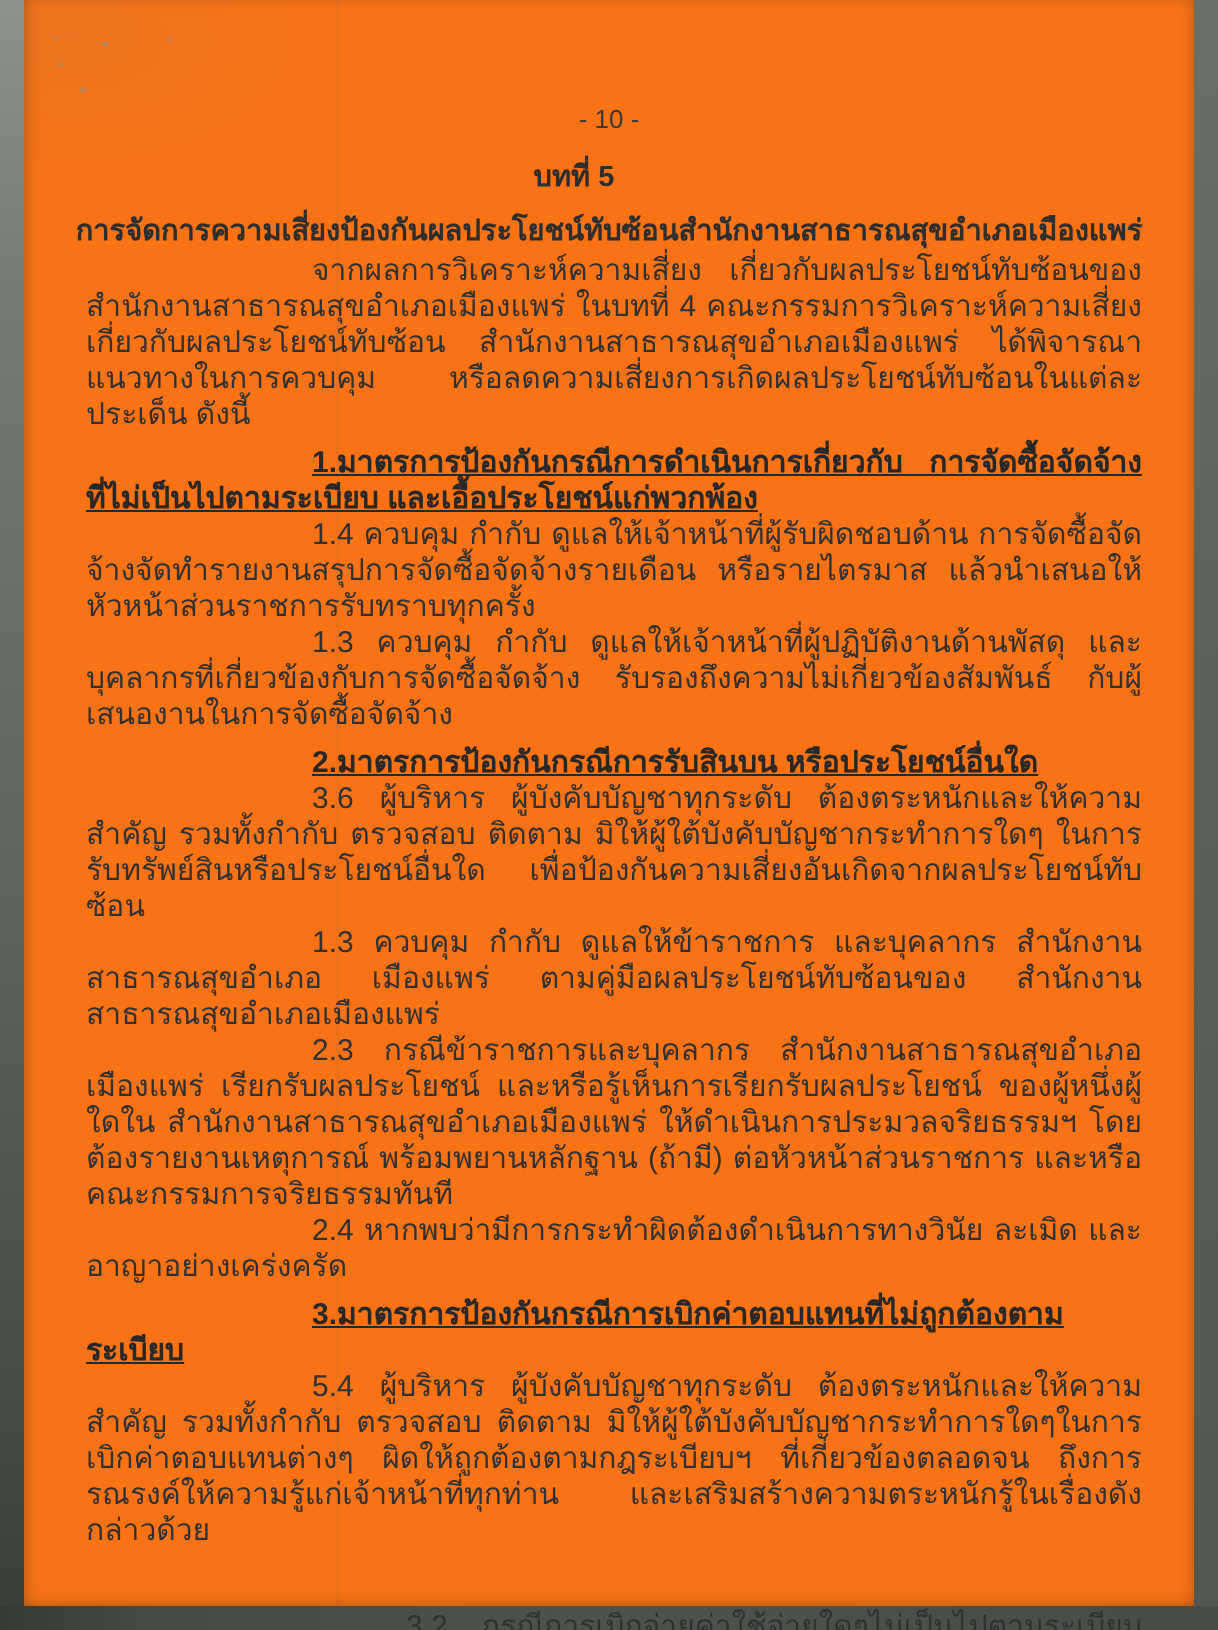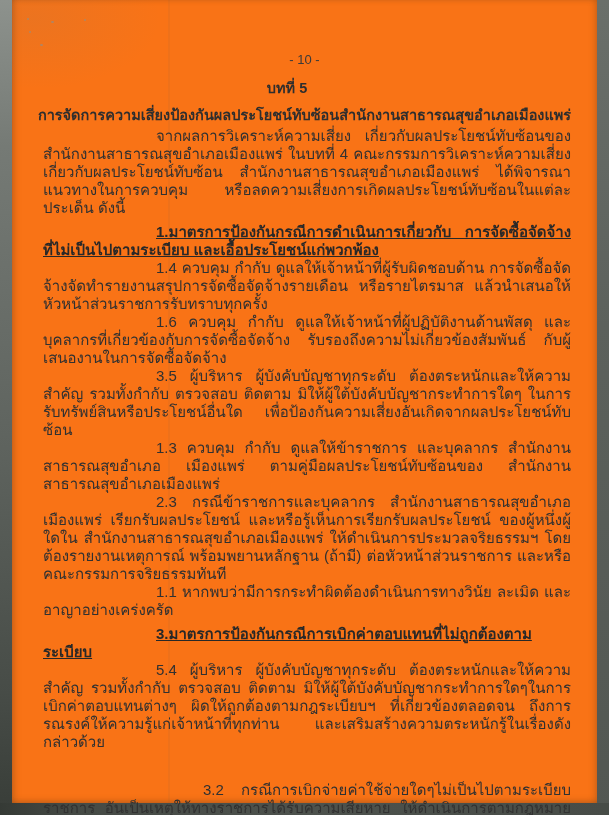--- a/index.html
+++ b/index.html
@@ -85,23 +85,24 @@
     <div class="speck" style="left:28px; top:44px; width:3px; height:2px;"></div>
 
     <div class="pagenum">- 10 -</div>
     <div class="chapter">บทที่ 5</div>
     <div class="doc-title">การจัดการความเสี่ยงป้องกันผลประโยชน์ทับซ้อนสำนักงานสาธารณสุขอำเภอเมืองแพร่</div>
 
     <div class="content">
       <div class="para">จากผลการวิเคราะห์ความเสี่ยง เกี่ยวกับผลประโยชน์ทับซ้อนของ สำนักงานสาธารณสุขอำเภอเมืองแพร่ ในบทที่ 4 คณะกรรมการวิเคราะห์ความเสี่ยง เกี่ยวกับผลประโยชน์ทับซ้อน สำนักงานสาธารณสุขอำเภอเมืองแพร่ ได้พิจารณาแนวทางในการควบคุม หรือลดความเสี่ยงการเกิดผลประโยชน์ทับซ้อนในแต่ละประเด็น ดังนี้</div>
       <div class="para bold m-sec">1.มาตรการป้องกันกรณีการดำเนินการเกี่ยวกับ การจัดซื้อจัดจ้างที่ไม่เป็นไปตามระเบียบ และเอื้อประโยชน์แก่พวกพ้อง</div>
       <div class="para">1.4 ควบคุม กำกับ ดูแลให้เจ้าหน้าที่ผู้รับผิดชอบด้าน การจัดซื้อจัดจ้างจัดทำรายงานสรุปการจัดซื้อจัดจ้างรายเดือน หรือรายไตรมาส แล้วนำเสนอให้หัวหน้าส่วนราชการรับทราบทุกครั้ง</div>
-      <div class="para">1.6 ควบคุม กำกับ ดูแลให้เจ้าหน้าที่ผู้ปฏิบัติงานด้านพัสดุ และบุคลากรที่เกี่ยวข้องกับการจัดซื้อจัดจ้าง รับรองถึงความไม่เกี่ยวข้องสัมพันธ์ กับผู้เสนองานในการจัดซื้อจัดจ้าง</div>
-      <div class="para">3.5 ผู้บริหาร ผู้บังคับบัญชาทุกระดับ ต้องตระหนักและให้ความสำคัญ รวมทั้งกำกับ ตรวจสอบ ติดตาม มิให้ผู้ใต้บังคับบัญชากระทำการใดๆ ในการรับทรัพย์สินหรือประโยชน์อื่นใด เพื่อป้องกันความเสี่ยงอันเกิดจากผลประโยชน์ทับซ้อน</div>
+      <div class="para">1.3 ควบคุม กำกับ ดูแลให้เจ้าหน้าที่ผู้ปฏิบัติงานด้านพัสดุ และบุคลากรที่เกี่ยวข้องกับการจัดซื้อจัดจ้าง รับรองถึงความไม่เกี่ยวข้องสัมพันธ์ กับผู้เสนองานในการจัดซื้อจัดจ้าง</div>
+      <div class="para bold m-sec">2.มาตรการป้องกันกรณีการรับสินบน หรือประโยชน์อื่นใด</div>
+      <div class="para">3.6 ผู้บริหาร ผู้บังคับบัญชาทุกระดับ ต้องตระหนักและให้ความสำคัญ รวมทั้งกำกับ ตรวจสอบ ติดตาม มิให้ผู้ใต้บังคับบัญชากระทำการใดๆ ในการรับทรัพย์สินหรือประโยชน์อื่นใด เพื่อป้องกันความเสี่ยงอันเกิดจากผลประโยชน์ทับซ้อน</div>
       <div class="para">1.3 ควบคุม กำกับ ดูแลให้ข้าราชการ และบุคลากร สำนักงานสาธารณสุขอำเภอ เมืองแพร่ ตามคู่มือผลประโยชน์ทับซ้อนของ สำนักงานสาธารณสุขอำเภอเมืองแพร่</div>
       <div class="para">2.3 กรณีข้าราชการและบุคลากร สำนักงานสาธารณสุขอำเภอเมืองแพร่ เรียกรับผลประโยชน์ และหรือรู้เห็นการเรียกรับผลประโยชน์ ของผู้หนึ่งผู้ใดใน สำนักงานสาธารณสุขอำเภอเมืองแพร่ ให้ดำเนินการประมวลจริยธรรมฯ โดยต้องรายงานเหตุการณ์ พร้อมพยานหลักฐาน (ถ้ามี) ต่อหัวหน้าส่วนราชการ และหรือคณะกรรมการจริยธรรมทันที</div>
-      <div class="para">1.1 หากพบว่ามีการกระทำผิดต้องดำเนินการทางวินัย ละเมิด และอาญาอย่างเคร่งครัด</div>
+      <div class="para">2.4 หากพบว่ามีการกระทำผิดต้องดำเนินการทางวินัย ละเมิด และอาญาอย่างเคร่งครัด</div>
       <div class="para bold m-sec">3.มาตรการป้องกันกรณีการเบิกค่าตอบแทนที่ไม่ถูกต้องตามระเบียบ</div>
       <div class="para">5.4 ผู้บริหาร ผู้บังคับบัญชาทุกระดับ ต้องตระหนักและให้ความสำคัญ รวมทั้งกำกับ ตรวจสอบ ติดตาม มิให้ผู้ใต้บังคับบัญชากระทำการใดๆในการเบิกค่าตอบแทนต่างๆ ผิดให้ถูกต้องตามกฎระเบียบฯ ที่เกี่ยวข้องตลอดจน ถึงการรณรงค์ให้ความรู้แก่เจ้าหน้าที่ทุกท่าน และเสริมสร้างความตระหนักรู้ในเรื่องดังกล่าวด้วย</div>
       <div class="para deep">3.2 กรณีการเบิกจ่ายค่าใช้จ่ายใดๆไม่เป็นไปตามระเบียบราชการ อันเป็นเหตุให้ทางราชการได้รับความเสียหาย ให้ดำเนินการตามกฎหมายว่าด้วยความรับผิด ทางละเมิดของเจ้าหน้าที่และกฎหมายที่เกี่ยวข้องโดยเร็ว</div>
     </div>
   </div>
 </div>
 
 </body></html>

